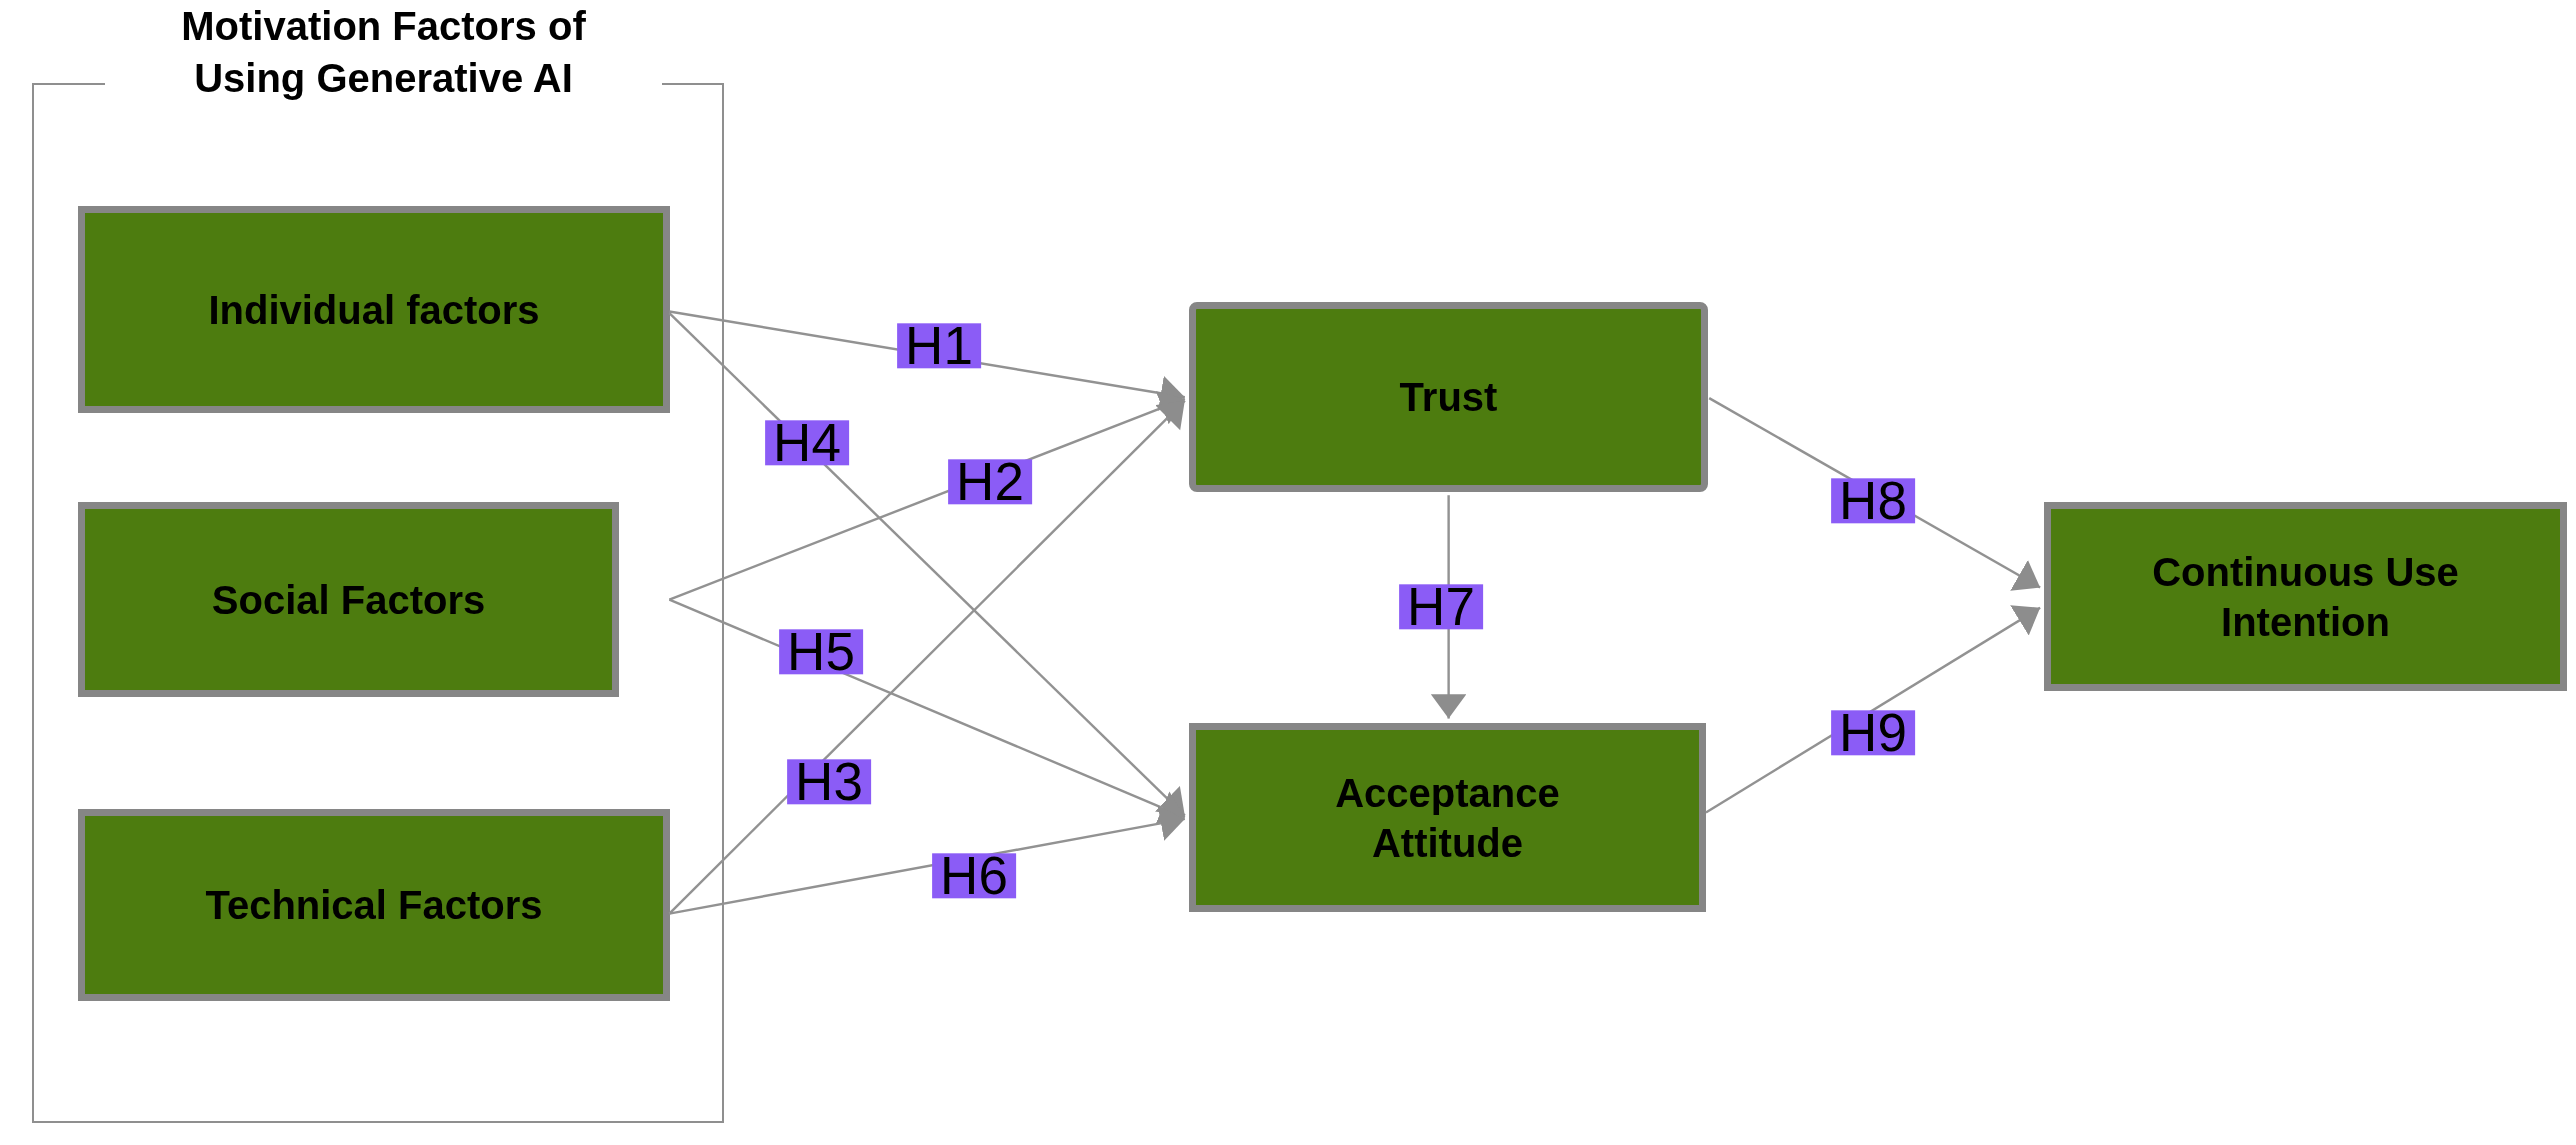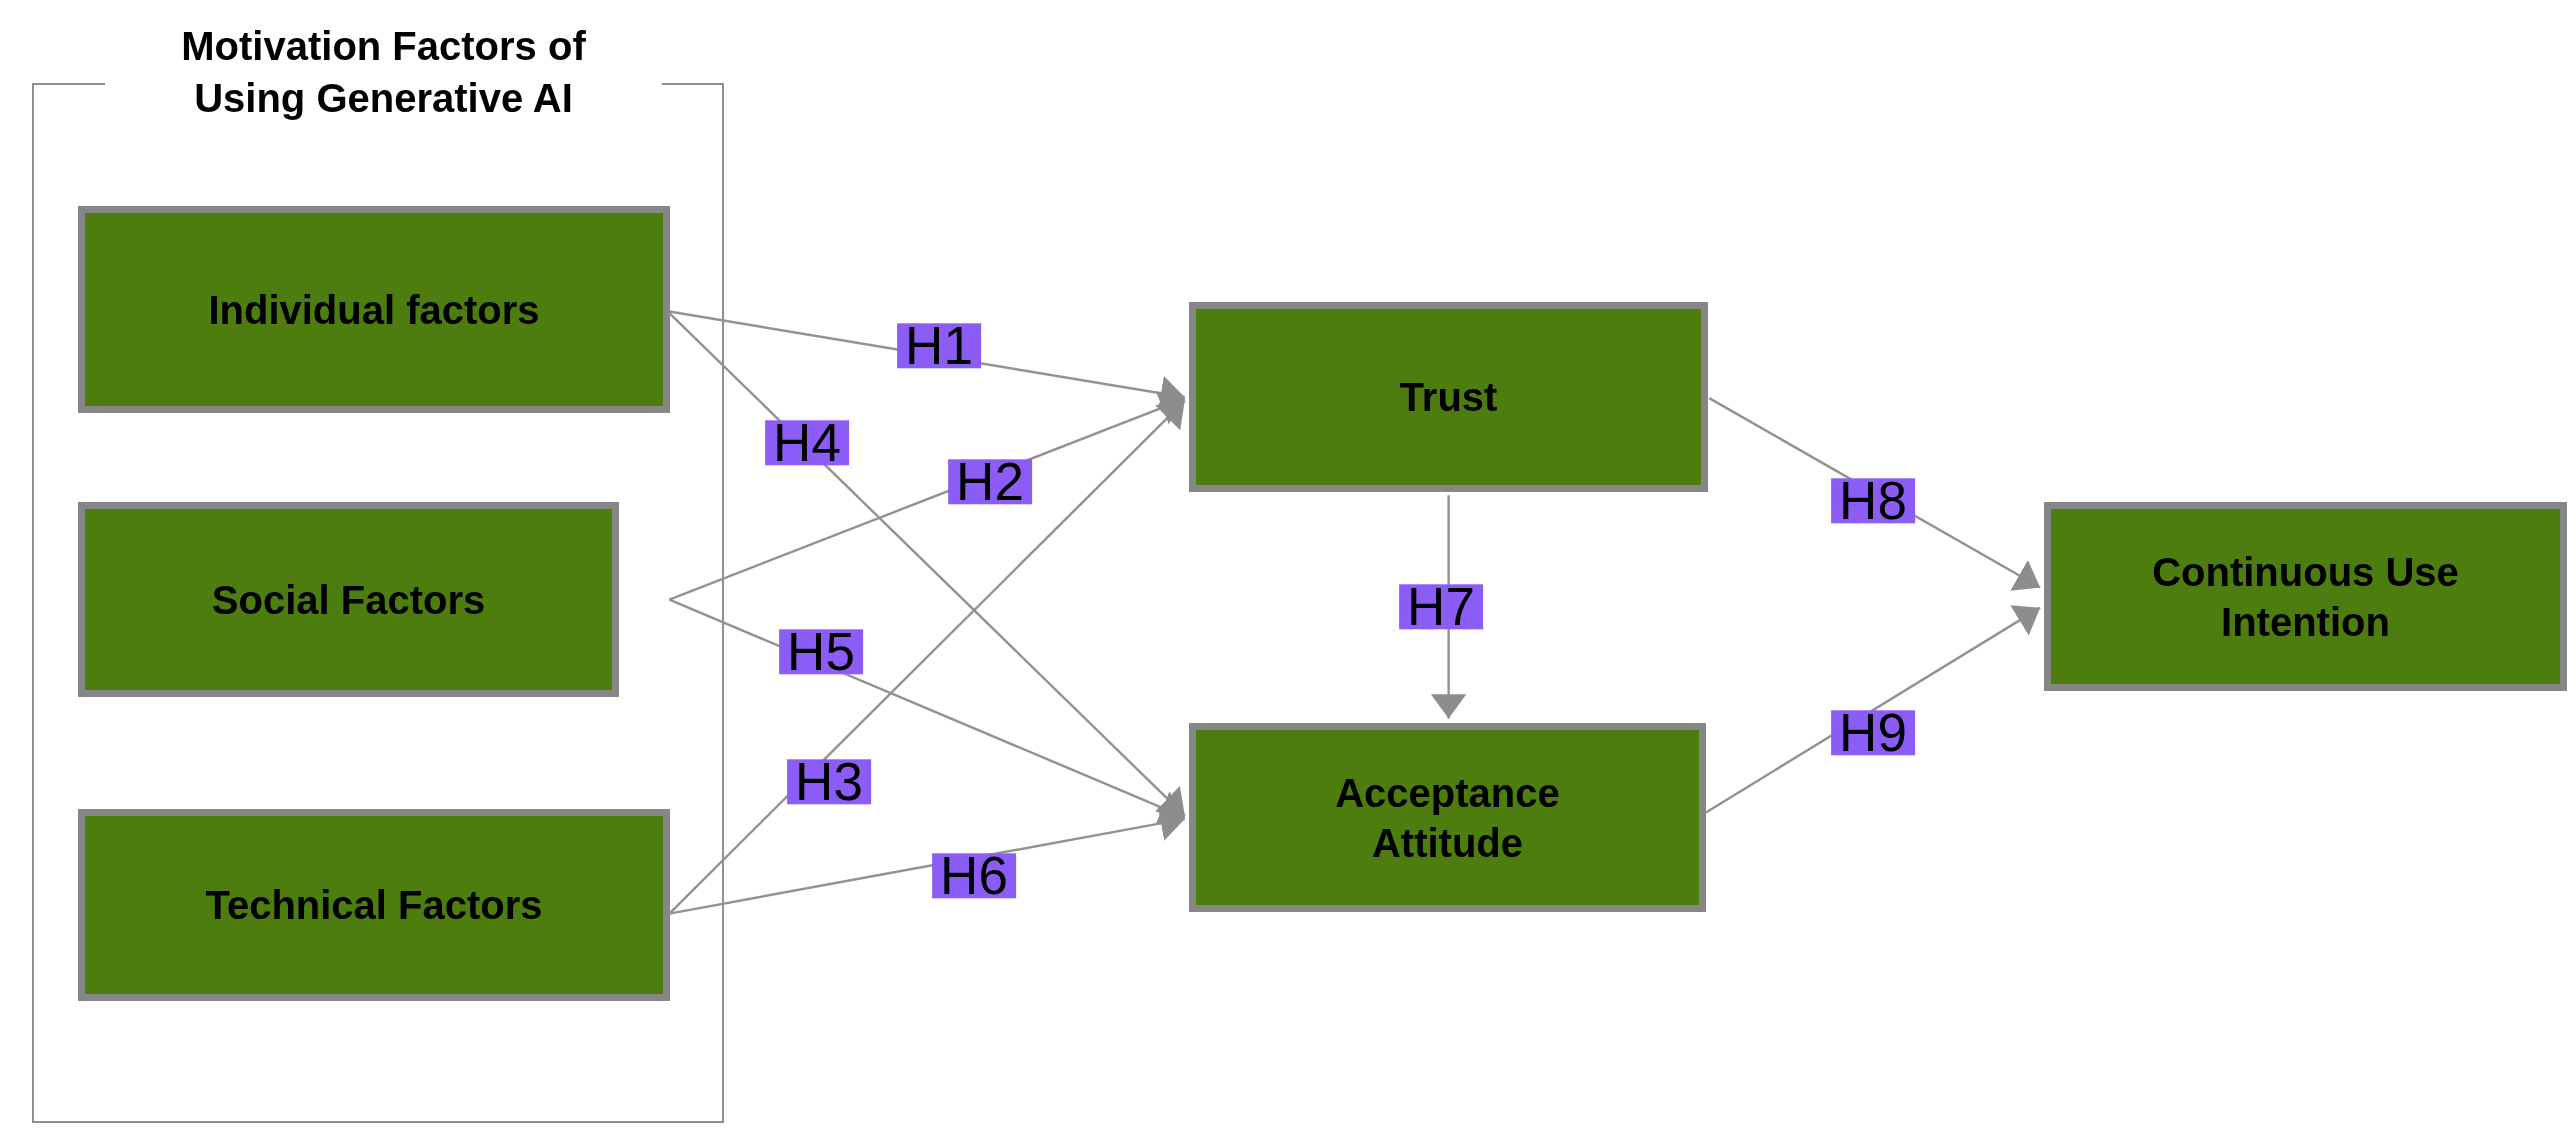--- a/index.html
+++ b/index.html
@@ -20,21 +20,20 @@
     background: transparent;
   }
   #group-title {
     position: absolute;
     left: 105px; top: 0px;
     width: 557px; height: 144px;
     background: #ffffff;
     display: flex;
     flex-direction: column;
     align-items: center;
-    justify-content: center;
     text-align: center;
     font-size: 40px;
     font-weight: 700;
     line-height: 52px;
     color: #000000;
     z-index: 3;
   }
   .node {
     position: absolute;
     box-sizing: border-box;
@@ -87,21 +86,21 @@
   <div id="nodes-layer">
       <div class="node" style="left: 78px; top: 206px; width: 592px; height: 207px;">
         <span>Individual factors</span>
       </div>
       <div class="node" style="left: 78px; top: 502px; width: 541px; height: 195px;">
         <span>Social Factors</span>
       </div>
       <div class="node" style="left: 78px; top: 809px; width: 592px; height: 192px;">
         <span>Technical Factors</span>
       </div>
-      <div class="node" style="left: 1189px; top: 302px; width: 519px; height: 190px;">
+      <div class="node" style="left: 1189px; top: 302px; width: 519px; height: 190px; border-radius: 8px;">
         <span>Trust</span>
       </div>
       <div class="node" style="left: 1189px; top: 723px; width: 517px; height: 189px;">
         <span>Acceptance</span>
         <span>Attitude</span>
       </div>
       <div class="node" style="left: 2044px; top: 502px; width: 523px; height: 189px;">
         <span>Continuous Use</span>
         <span>Intention</span>
       </div>

